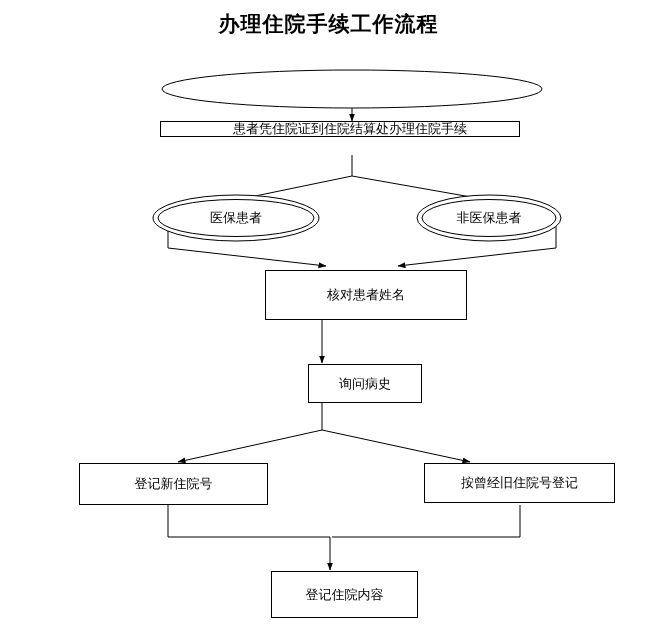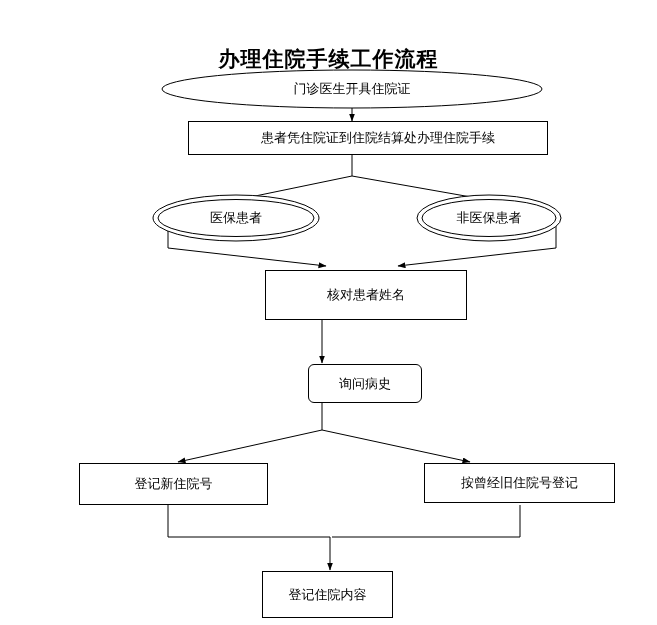--- a/index.html
+++ b/index.html
@@ -22,21 +22,20 @@
   #title {
     position: absolute;
     left: 0;
     top: 10px;
     width: 657px;
     text-align: center;
     font-family: "Liberation Serif", serif;
     font-weight: bold;
     font-size: 21px;
     letter-spacing: 1px;
-    margin-top: 35px;
   }
   svg.layer {
     position: absolute;
     left: 0;
     top: 0;
     width: 657px;
     height: 625px;
   }
   .node {
     position: absolute;
@@ -107,43 +106,42 @@
 
     <ellipse cx="352" cy="89" rx="190" ry="19" fill="#ffffff" stroke="#000000" stroke-width="1"></ellipse>
 
     <ellipse cx="236" cy="218" rx="83" ry="23" fill="#ffffff" stroke="#000000" stroke-width="1"></ellipse>
     <ellipse cx="236" cy="218" rx="78" ry="18.5" fill="#ffffff" stroke="#000000" stroke-width="1"></ellipse>
 
     <ellipse cx="489" cy="218" rx="72" ry="23" fill="#ffffff" stroke="#000000" stroke-width="1"></ellipse>
     <ellipse cx="489" cy="218" rx="67" ry="18.5" fill="#ffffff" stroke="#000000" stroke-width="1"></ellipse>
   </svg>
 
-  <div class="ellipse-label" style="left:222px; top:72px; width:260px; height:34px;">门诊医生开具住院证</div>
 
-  <div class="node rect" style="left:188px; top:121px; width:360px; height:34px;padding-left:20px;">
+  <div class="node rect" style="left:160px; top:121px; width:360px; height:16px;padding-left:20px;">
     <span>患者凭住院证到住院结算处办理住院手续</span>
   </div>
 
   <div class="ellipse-label" style="left:429px; top:202px; width:120px; height:32px;">非医保患者</div>
 
   <div class="ellipse-label" style="left:166px; top:202px; width:140px; height:32px;">医保患者</div>
 
   <div class="node rect" style="left:265px; top:270px; width:202px; height:50px;">
     <span>核对患者姓名</span>
   </div>
 
-  <div class="node rect" style="left:308px; top:364px; width:114px; height:39px;border-radius:6px;">
+  <div class="node rect" style="left:308px; top:364px; width:114px; height:39px;">
     <span>询问病史</span>
   </div>
 
   <div class="node rect" style="left:79px; top:463px; width:189px; height:42px;">
     <span>登记新住院号</span>
   </div>
 
   <div class="node rect" style="left:424px; top:463px; width:191px; height:40px;">
     <span>按曾经旧住院号登记</span>
   </div>
 
-  <div class="node rect" style="left:262px; top:571px; width:131px; height:47px;">
+  <div class="node rect" style="left:271px; top:571px; width:147px; height:47px;">
     <span>登记住院内容</span>
   </div>
 
 </div>
 
 </body></html>

